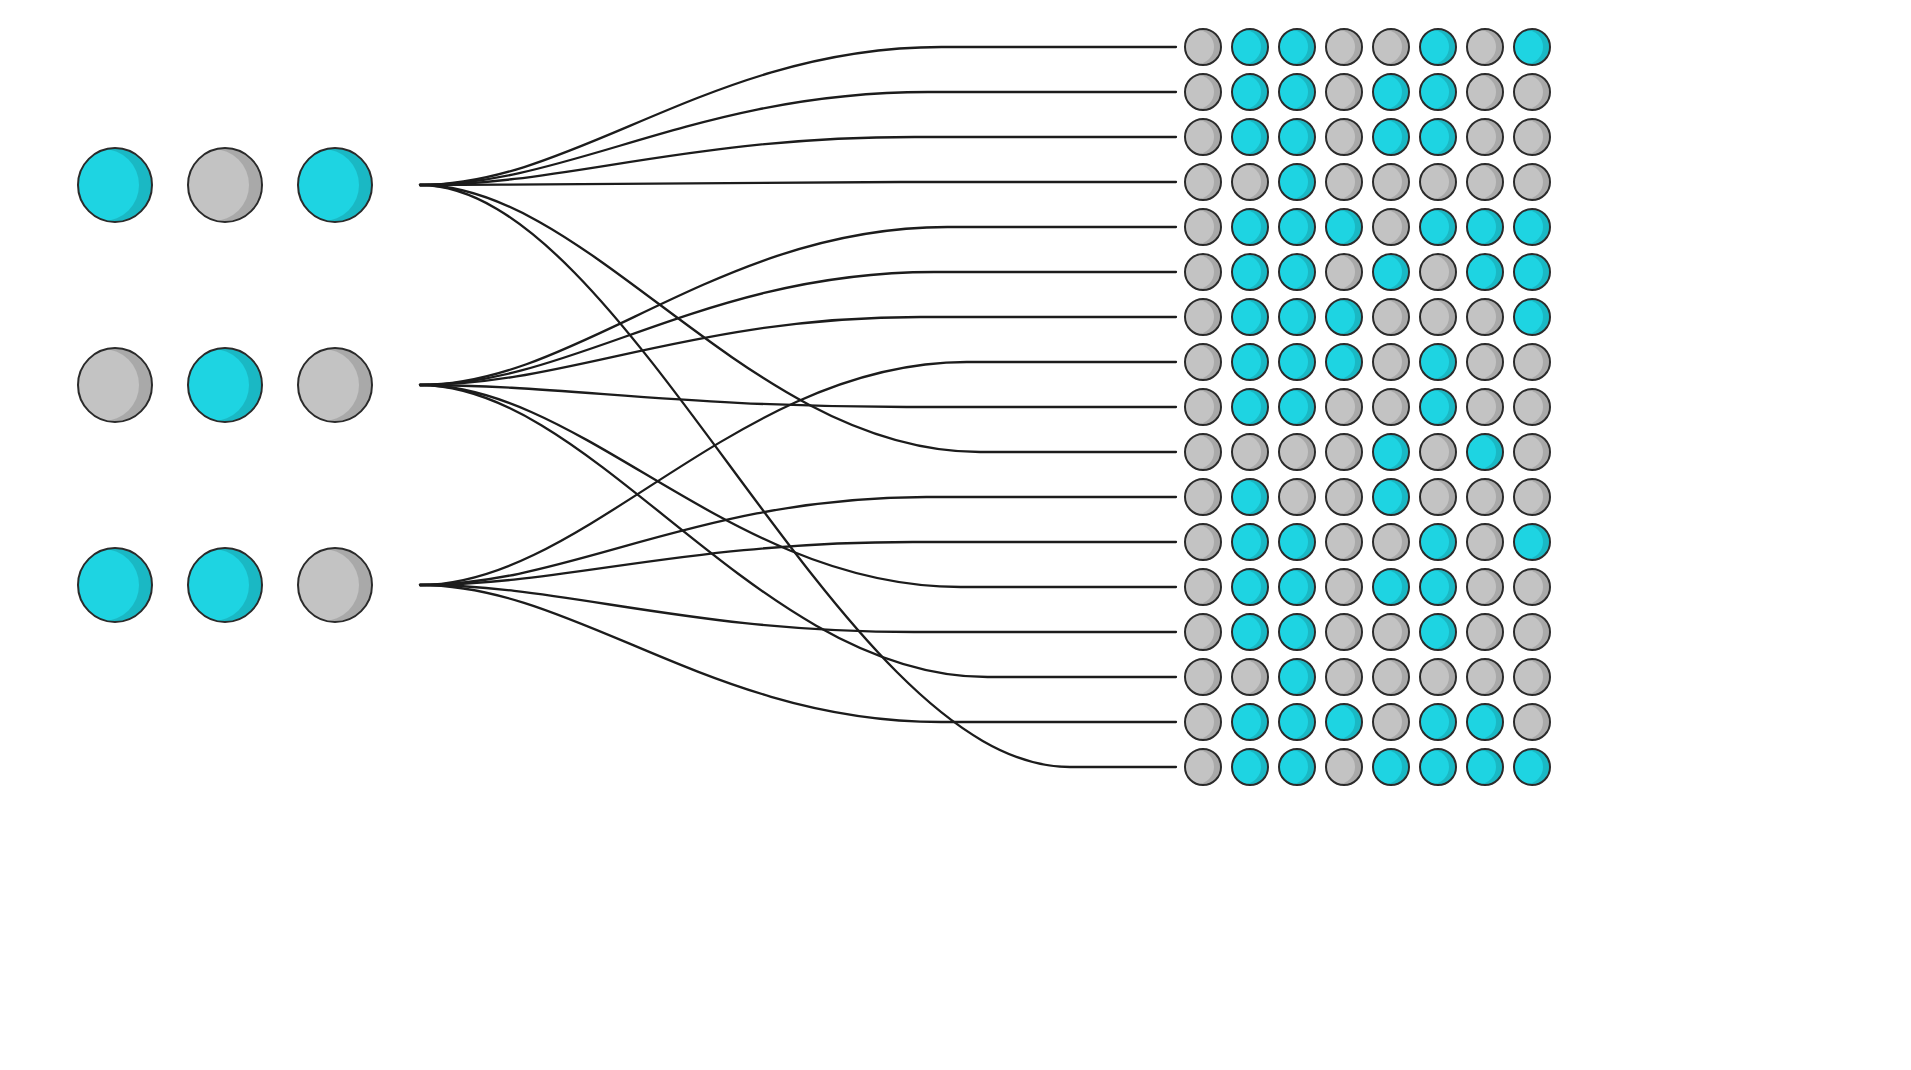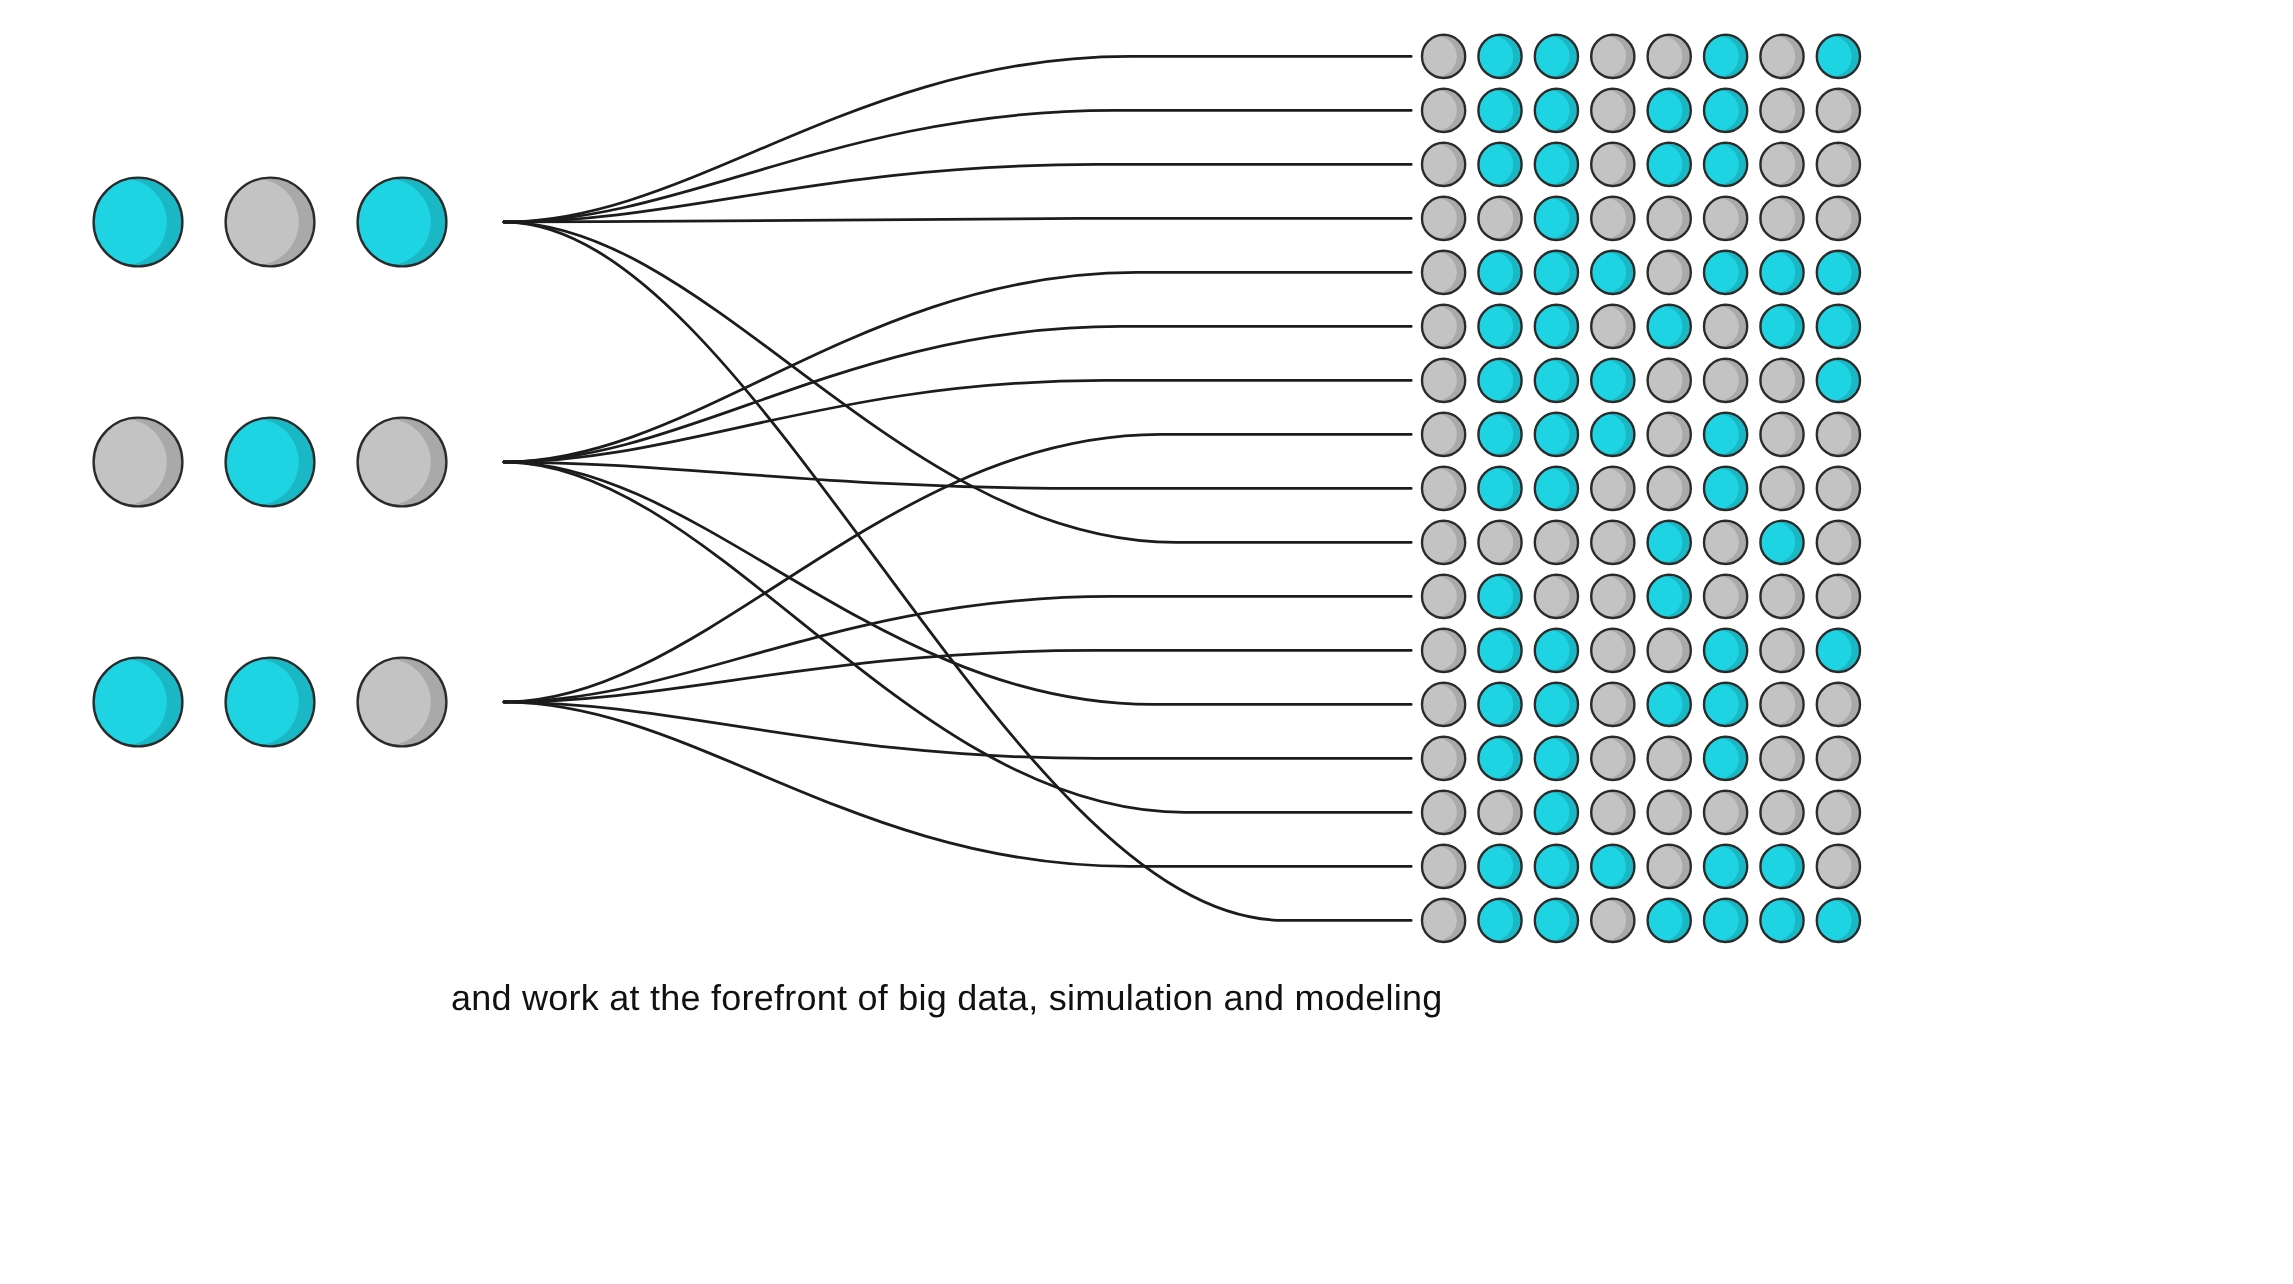--- a/index.html
+++ b/index.html
@@ -214,14 +214,13 @@
       <div class="node small gray" style="left: 1513px; top: 703px;"></div>
       <div class="node small gray" style="left: 1184px; top: 748px;"></div>
       <div class="node small cyan" style="left: 1231px; top: 748px;"></div>
       <div class="node small cyan" style="left: 1278px; top: 748px;"></div>
       <div class="node small gray" style="left: 1325px; top: 748px;"></div>
       <div class="node small cyan" style="left: 1372px; top: 748px;"></div>
       <div class="node small cyan" style="left: 1419px; top: 748px;"></div>
       <div class="node small cyan" style="left: 1466px; top: 748px;"></div>
       <div class="node small cyan" style="left: 1513px; top: 748px;"></div>
     </div>
-  <div class="caption">and work at the forefront of big data, simulation and modeling</div>
 </div>
 
 </body></html>

